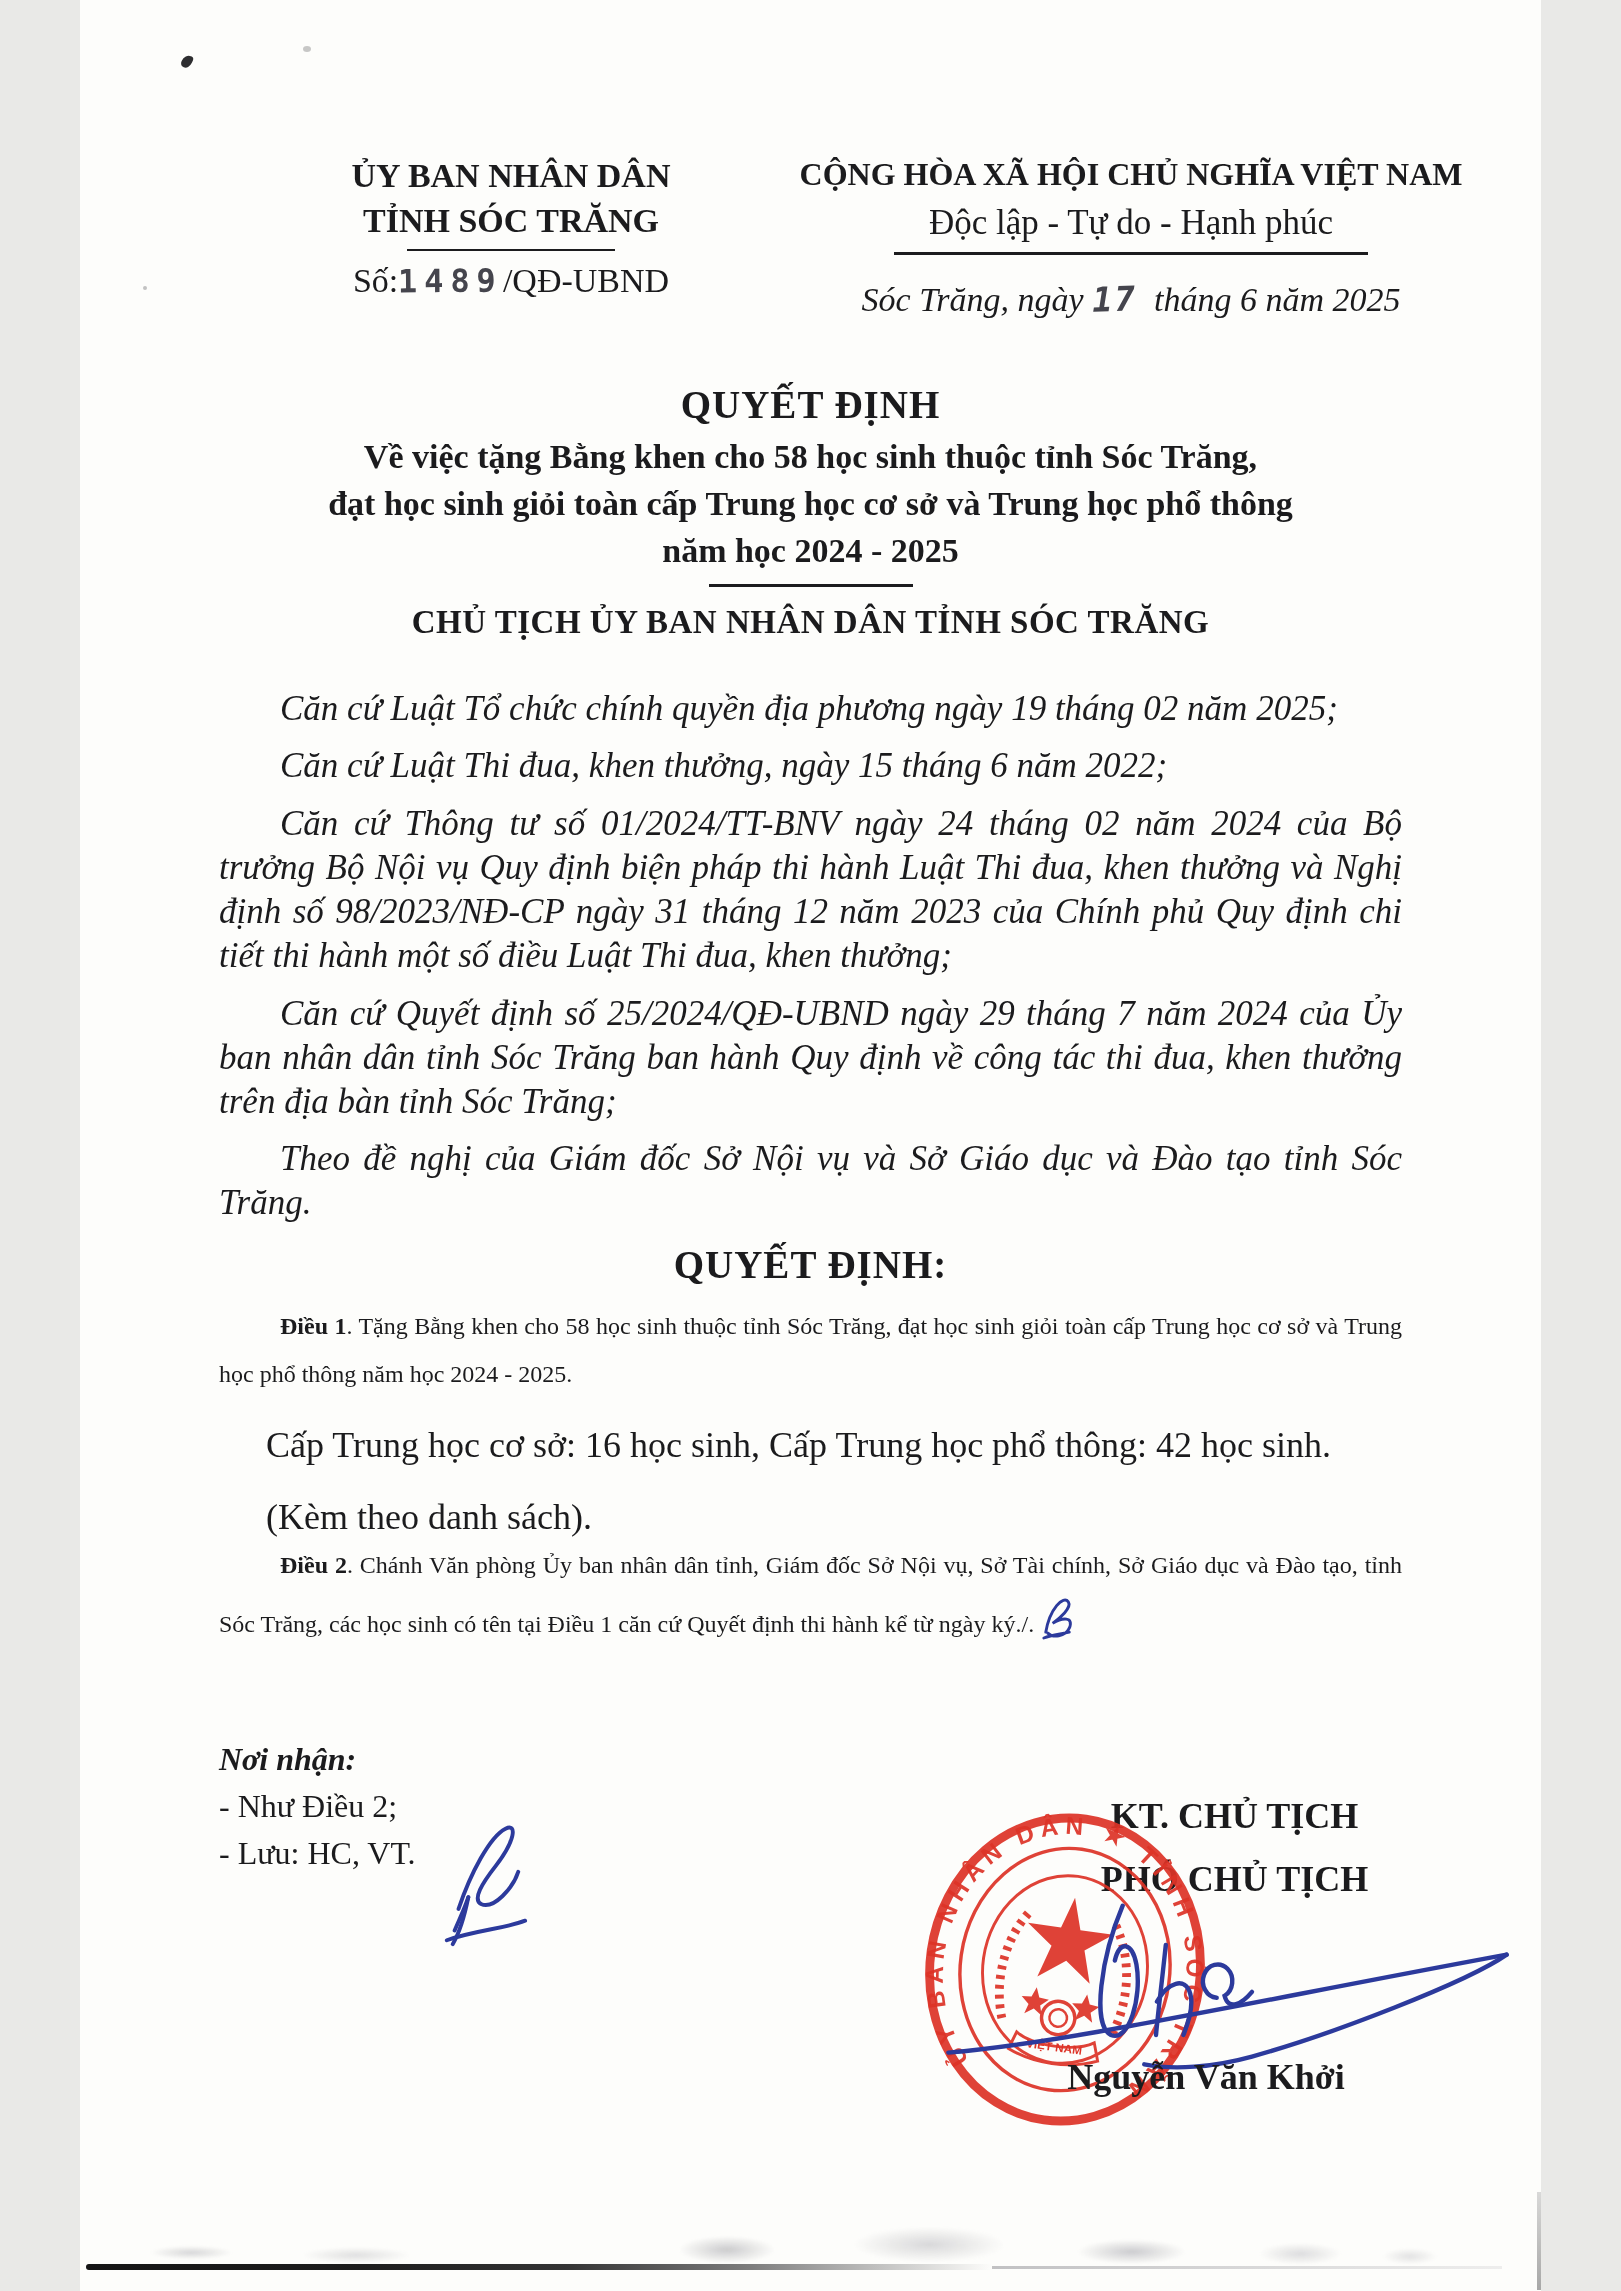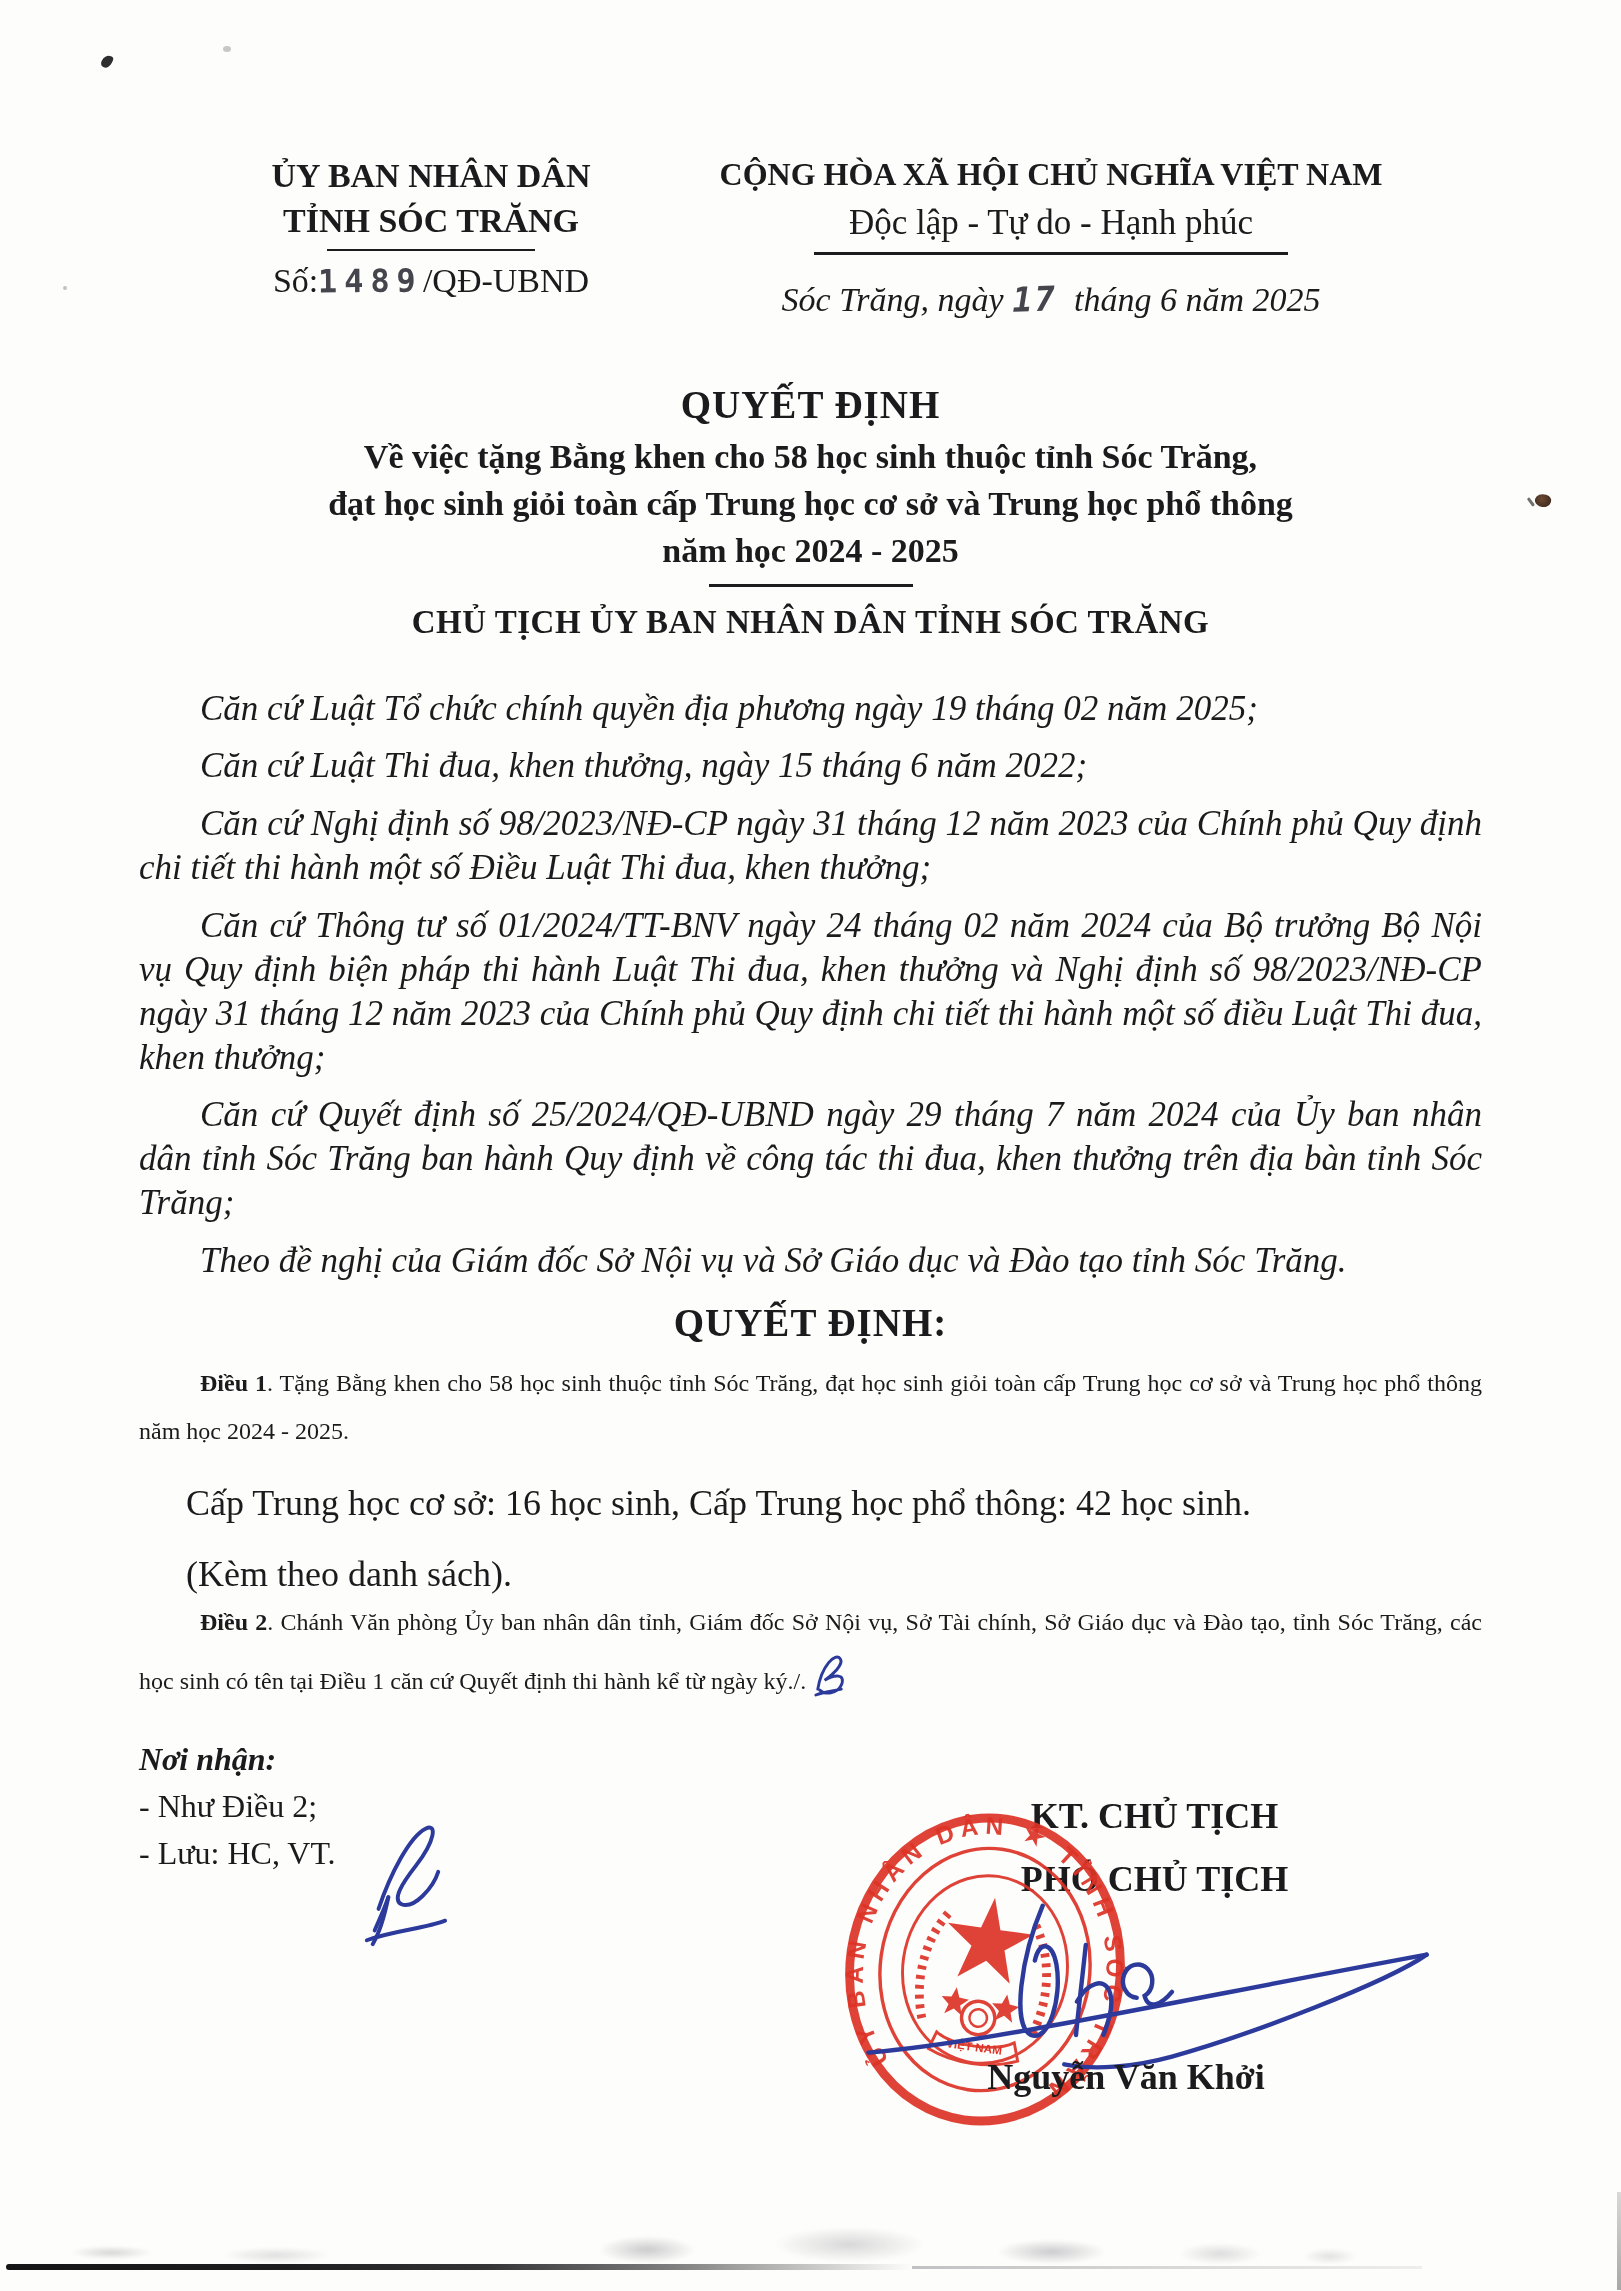--- a/index.html
+++ b/index.html
@@ -1,18 +1,18 @@
 <!DOCTYPE html>
 <html lang="vi"><head>
 <meta charset="utf-8">
 <style>
   html,body{margin:0;padding:0;background:#e9e9e7;}
   .page{
     position:relative;
-    width:1621px;height:2292px;
+    width:1461px;height:2292px;
     margin:0 auto;
     background:#fdfdfb;
     font-family:"Liberation Serif","DejaVu Serif",serif;
     color:#1b1b1d;
     overflow:hidden;
     box-sizing:border-box;
   }
   
   .hdr-left{position:absolute;left:245px;top:153px;width:372px;text-align:center;}
   .hdr-right{position:absolute;left:659px;top:153px;width:784px;text-align:center;}
@@ -120,21 +120,20 @@
       <div>Về việc tặng Bằng khen cho 58 học sinh thuộc tỉnh Sóc Trăng,</div>
       <div>đạt học sinh giỏi toàn cấp Trung học cơ sở và Trung học phổ thông</div>
       <div>năm học 2024 - 2025</div>
     </div>
     <div class="rule-short"></div>
     <div class="issuer">CHỦ TỊCH ỦY BAN NHÂN DÂN TỈNH SÓC TRĂNG</div>
 
     <div class="preamble">
       <p>Căn cứ Luật Tổ chức chính quyền địa phương ngày 19 tháng 02 năm 2025;</p>
       <p>Căn cứ Luật Thi đua, khen thưởng, ngày 15 tháng 6 năm 2022;</p>
-      <p>Căn cứ Nghị định số 98/2023/NĐ-CP ngày 31 tháng 12 năm 2023 của Chính phủ Quy định chi tiết thi hành một số Điều Luật Thi đua, khen thưởng;</p>
       <p>Căn cứ Thông tư số 01/2024/TT-BNV ngày 24 tháng 02 năm 2024 của Bộ trưởng Bộ Nội vụ Quy định biện pháp thi hành Luật Thi đua, khen thưởng và Nghị định số 98/2023/NĐ-CP ngày 31 tháng 12 năm 2023 của Chính phủ Quy định chi tiết thi hành một số điều Luật Thi đua, khen thưởng;</p>
       <p>Căn cứ Quyết định số 25/2024/QĐ-UBND ngày 29 tháng 7 năm 2024 của Ủy ban nhân dân tỉnh Sóc Trăng ban hành Quy định về công tác thi đua, khen thưởng trên địa bàn tỉnh Sóc Trăng;</p>
       <p>Theo đề nghị của Giám đốc Sở Nội vụ và Sở Giáo dục và Đào tạo tỉnh Sóc Trăng.</p>
     </div>
 
     <div class="decide-heading">QUYẾT ĐỊNH:</div>
 
     <p class="article"><span class="lbl">Điều 1</span><span>. Tặng Bằng khen cho 58 học sinh thuộc tỉnh Sóc Trăng, đạt học sinh giỏi toàn cấp Trung học cơ sở và Trung học phổ thông năm học 2024 - 2025.</span></p>
     <p class="article-detail">Cấp Trung học cơ sở: 16 học sinh, Cấp Trung học phổ thông: 42 học sinh.</p>
     <p class="article-attach">(Kèm theo danh sách).</p>

